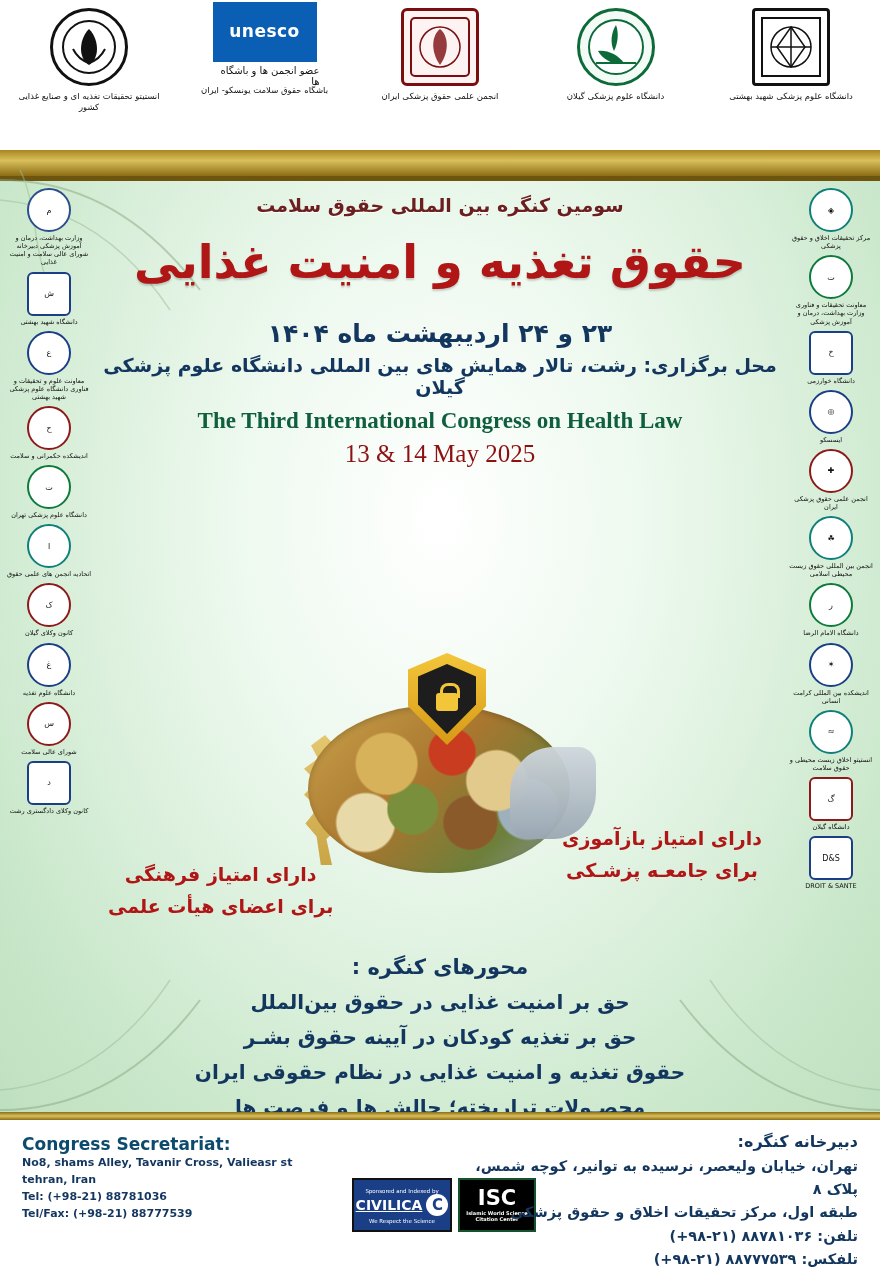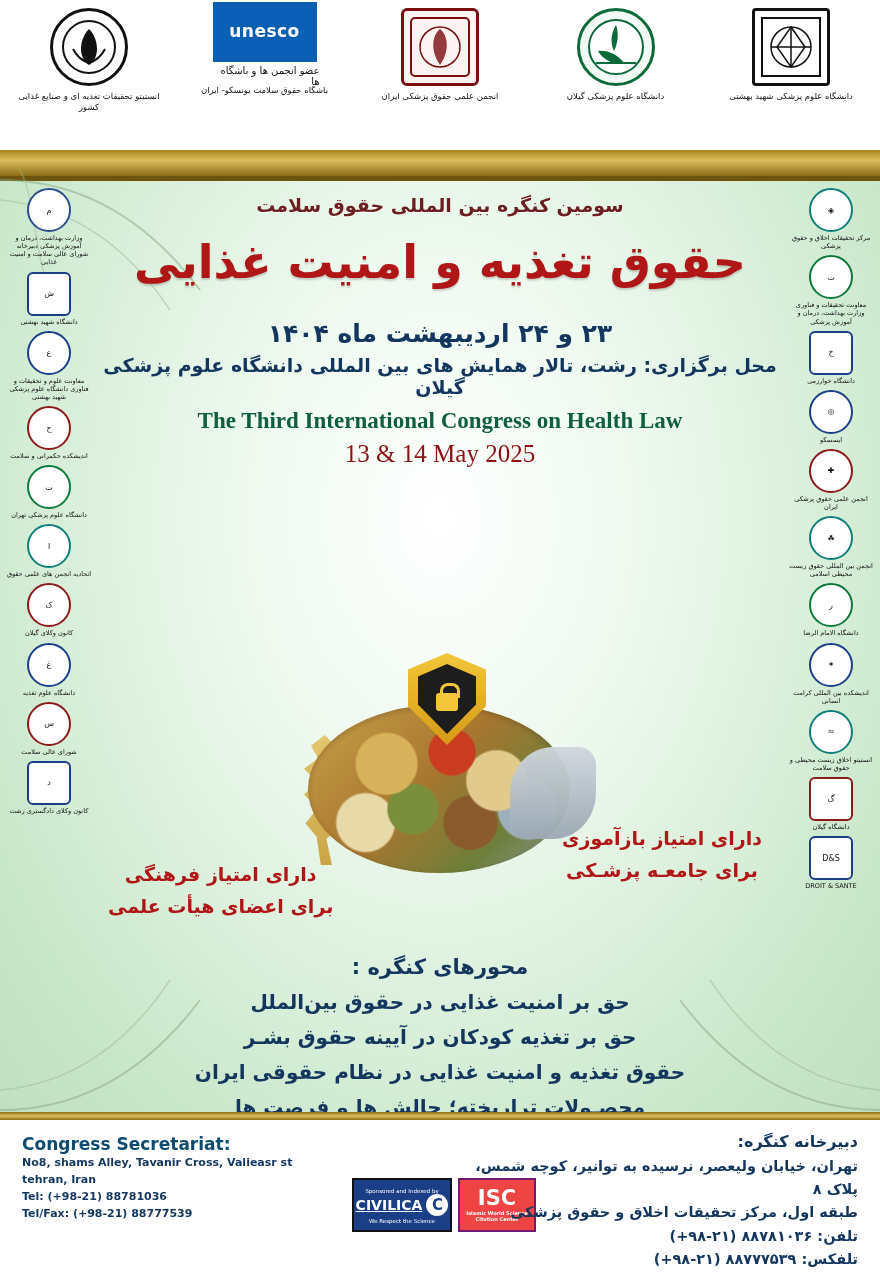--- a/index.html
+++ b/index.html
@@ -218,21 +218,21 @@
   }
   .foot-right{
     position:absolute;right:22px;top:12px;width:400px;text-align:right;
   }
   .foot-right .h{font-size:16px;font-weight:bold;color:#13365f;margin-bottom:4px;}
   .foot-right .l{font-size:14.5px;font-weight:bold;color:#13365f;line-height:1.6;}
   .foot-logos{
     position:absolute;left:352px;top:58px;display:flex;gap:6px;align-items:center;
   }
   .isc{
-    width:74px;height:50px;background:#ef4444;border:2px solid #701a75;
+    width:74px;height:50px;background:#000000;border:2px solid #14532d;
     display:flex;flex-direction:column;align-items:center;justify-content:center;
     color:#fff;font-weight:bold;
   }
   .isc .big{font-size:21px;line-height:1;}
   .isc .sm{font-size:5px;line-height:1.1;margin-top:2px;text-align:center;}
   .civ{
     width:96px;height:50px;background:#1b3f87;border:2px solid #111;
     display:flex;align-items:center;justify-content:center;color:#fff;
     flex-direction:column;
   }

